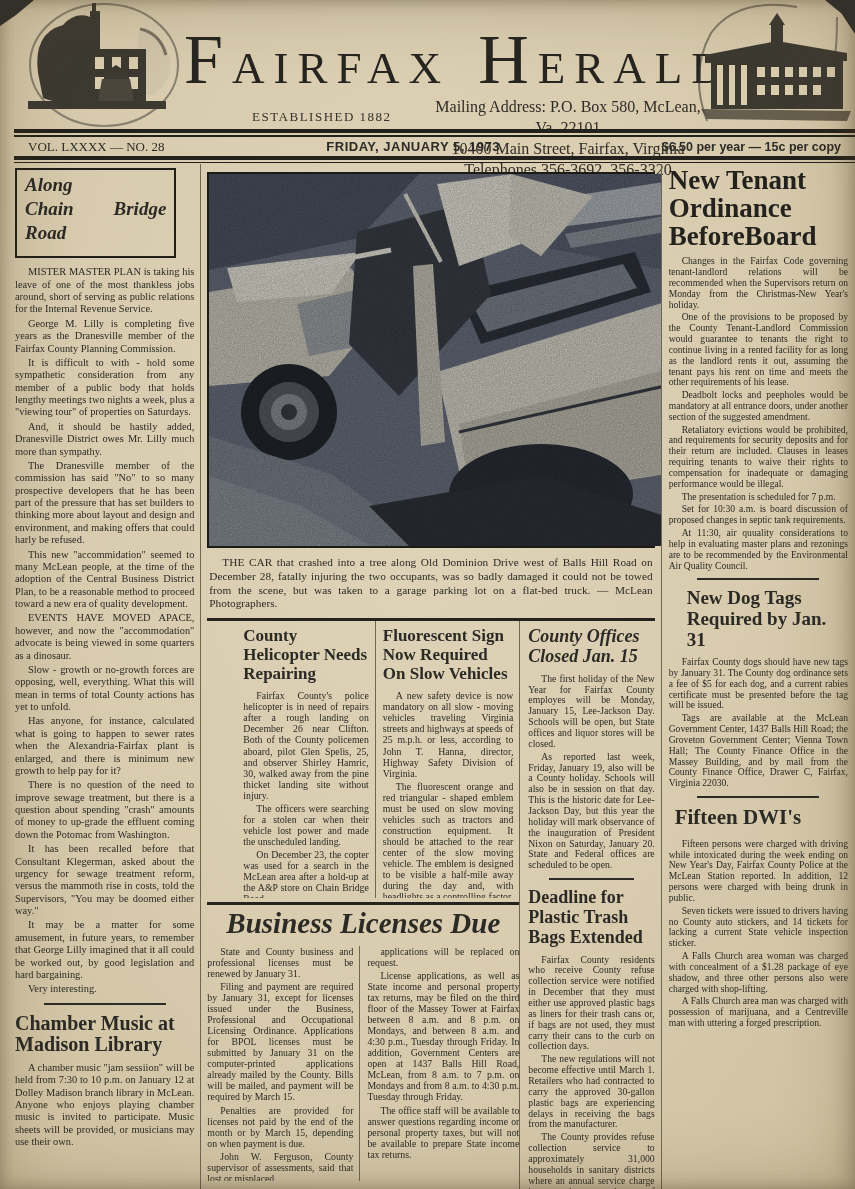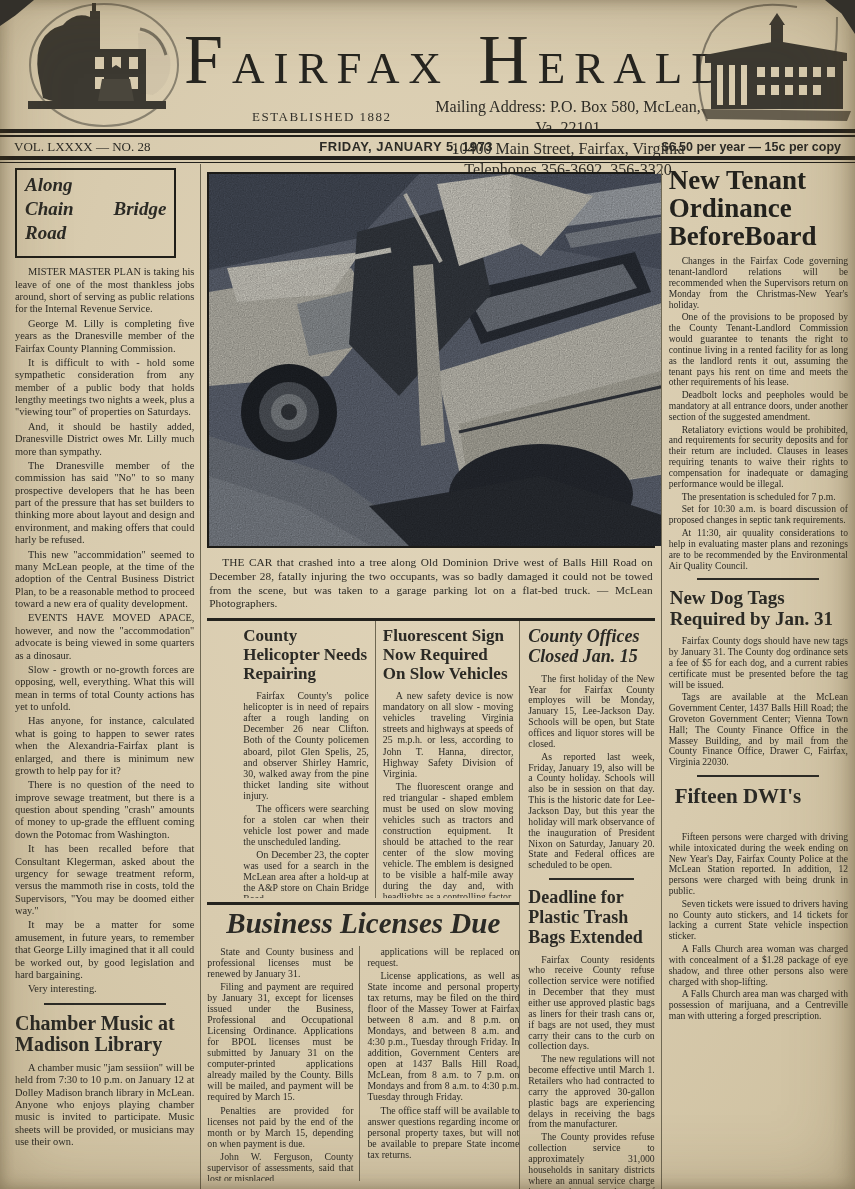--- a/index.html
+++ b/index.html
@@ -21,21 +21,21 @@
   .engraving { position:absolute; top:3px; }
   .engraving.left  { left:28px;  width:152px; height:124px; }
   .engraving.right { right:0px; width:168px; height:124px; }
   .mast-title { position:absolute; left:170px; top:20px; width:530px; text-align:center; white-space:nowrap; }
   .mast-word { display:inline-block; font-size:45px; letter-spacing:9px; color:#262520; text-transform:uppercase; margin:0 14px; }
   .mast-word::first-letter { font-size:70px; }
   .established { position:absolute; left:252px; top:109px; font-size:13px; letter-spacing:1.5px; color:#33312b; }
   .address { position:absolute; left:428px; top:96px; width:280px; text-align:center; font-size:16px; line-height:1.32; color:#2e2c26; }
 
   
-  .dateline { position:absolute; top:129px; left:0; right:0; }
+  .dateline { position:absolute; top:129px; left:14px; right:0; }
   .rule-thick { height:4px; background:#23211c; }
   .rule-thin  { height:1.5px; background:#23211c; margin-top:2px; }
   .date-row { display:flex; justify-content:space-between; align-items:center; padding:2px 14px 1px; }
   .vol   { font-size:13px; color:#2b2a25; }
   .dday  { font-family:"Liberation Sans", sans-serif; font-weight:bold; font-size:13px; letter-spacing:.5px; }
   .price { font-family:"Liberation Sans", sans-serif; font-weight:bold; font-size:12.5px; }
 
   
   .bodygrid { position:absolute; top:164px; left:15px; right:7px; bottom:0; display:flex; }
   .col-left   { width:186px; padding-right:6px; border-right:1px solid #6e6752; font-size:10.4px; line-height:1.19; text-align:justify; overflow:hidden; }
@@ -65,22 +65,22 @@
   .head-c.ital { font-style:italic; font-size:18px; }
   .lic-rule { height:2.5px; background:#24231e; margin:4px 0 2px; }
   .lic-head { font-weight:bold; font-style:italic; font-size:29px; text-align:center; margin:2px 0 6px; }
   .lic-cols { display:flex; height:235px; overflow:hidden; }
   .lic1 { width:150px; padding-right:6px; font-size:9.8px; line-height:1.13; text-align:justify; }
   .lic2 { width:156px; padding-left:7px; border-left:1px solid #6e6752; font-size:9.8px; line-height:1.13; text-align:justify; }
 
   
   .tenant-head { font-weight:bold; font-size:27px; line-height:1.04; margin:2px 0 6px; color:#23221d; }
   .tenant-head .tight { word-spacing:-7px; }
-  .head-r { font-weight:bold; font-size:19px; line-height:1.1; margin:2px 1px 6px; text-indent:0; text-align:left; }
-  .head-dwi { font-weight:bold; font-size:21px; margin:2px 0 23px 6px; text-indent:0; text-align:left; }
+  .head-r { font-weight:bold; font-size:19px; line-height:1.1; margin:2px 18px 6px; text-indent:0; text-align:left; }
+  .head-dwi { font-weight:bold; font-size:21px; margin:2px 0 9px 6px; text-indent:0; text-align:left; }
 </style>
 </head>
 <body>
 
 <div class="page">
   <div class="corner tl"></div>
   <div class="corner tr"></div>
 
   <header class="masthead">
     <svg class="engraving left" viewBox="0 0 152 124">

